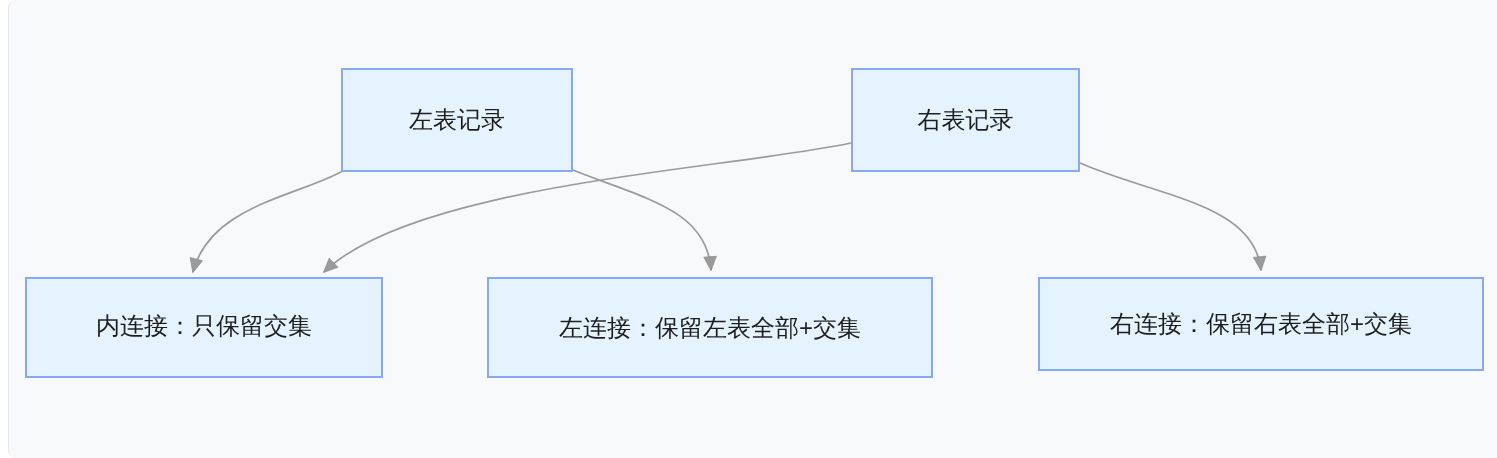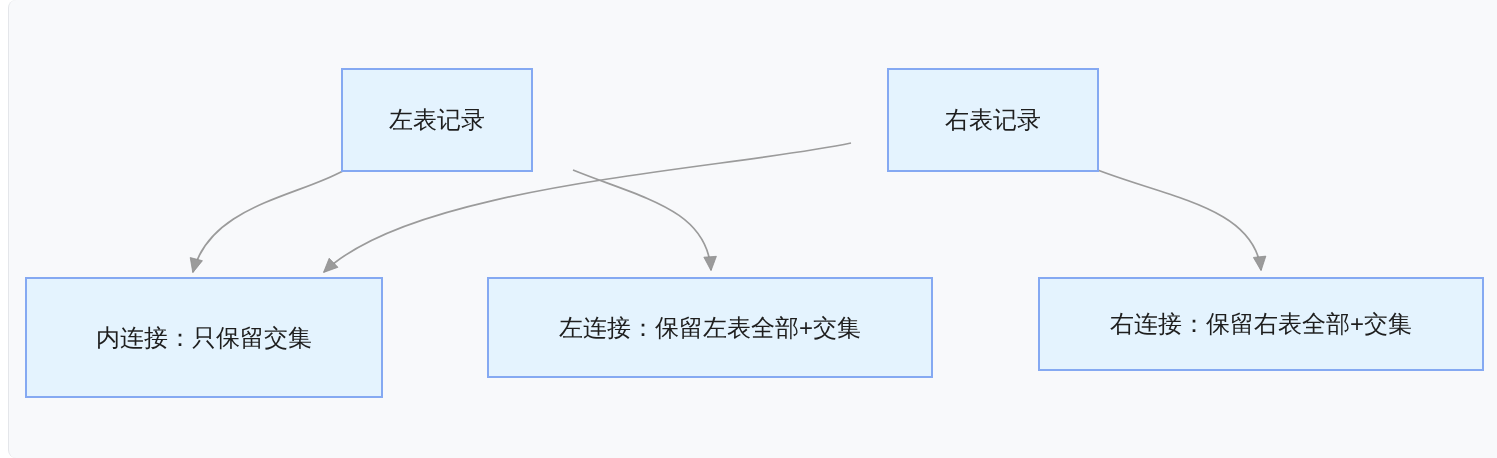--- a/index.html
+++ b/index.html
@@ -45,23 +45,23 @@
     align-items: center;
     justify-content: center;
     background: #E4F3FE;
     border: 2.5px solid #85A9F2;
     color: #1E1E1E;
     font-size: 24px;
     line-height: 1.3;
     text-align: center;
     white-space: nowrap;
   }
-  .node-left-table  { left: 341px;  top: 68px;  width: 192px; height: 104px; }
-  .node-right-table { left: 851px;  top: 68px;  width: 212px; height: 104px; margin-left: 36px; }
-  .node-inner-join  { left: 25px;   top: 277px; width: 358px; height: 121px; }
+  .node-left-table  { left: 341px;  top: 68px;  width: 232px; height: 104px; }
+  .node-right-table { left: 851px;  top: 68px;  width: 229px; height: 104px; }
+  .node-inner-join  { left: 25px;   top: 277px; width: 358px; height: 101px; font-family: Liberation Mono, monospace; }
   .node-left-join   { left: 487px;  top: 277px; width: 446px; height: 101px; text-align: right; }
   .node-right-join  { left: 1038px; top: 277px; width: 446px; height: 94px; }
 </style>
 </head>
 <body>
 
 <div class="stage">
   <div class="canvas"></div>
 
   <svg class="edges" viewBox="0 0 1497 458" aria-hidden="true">

